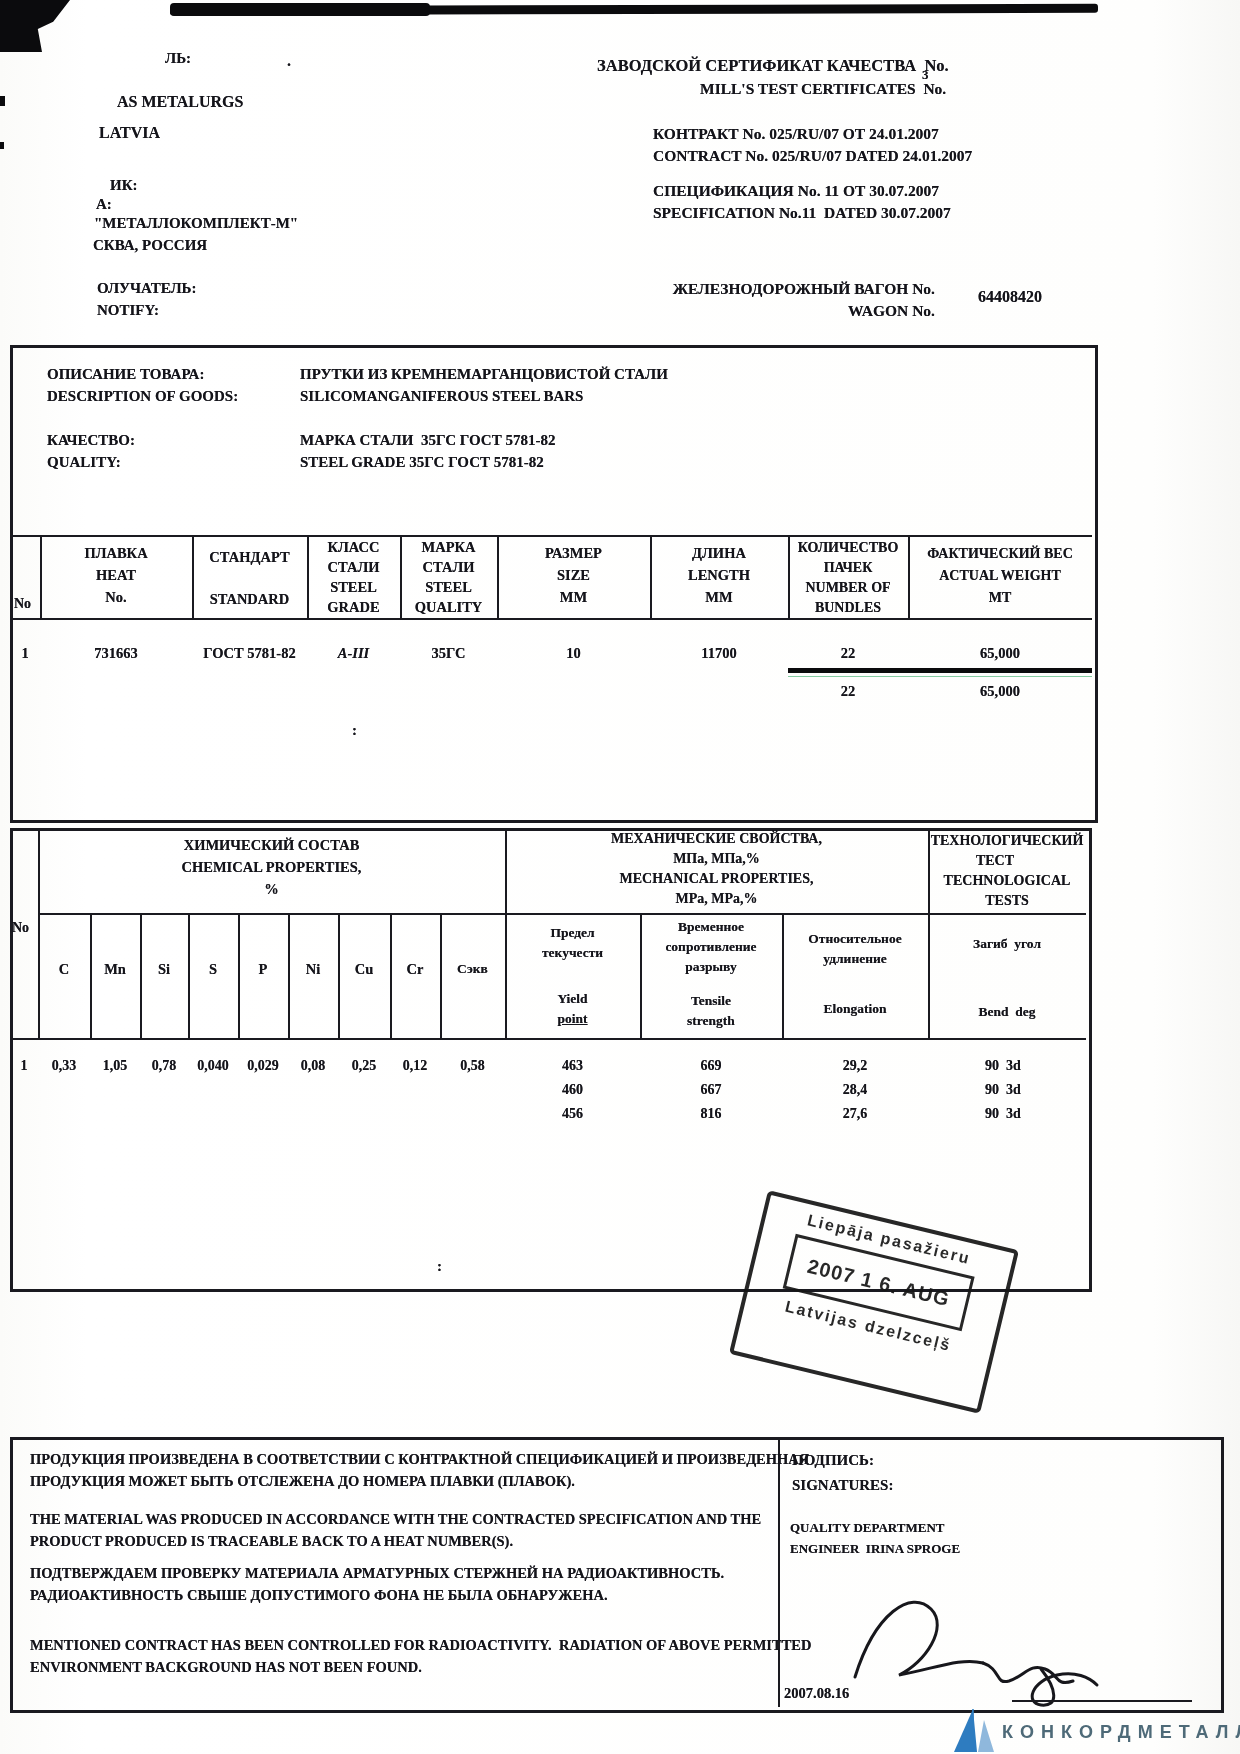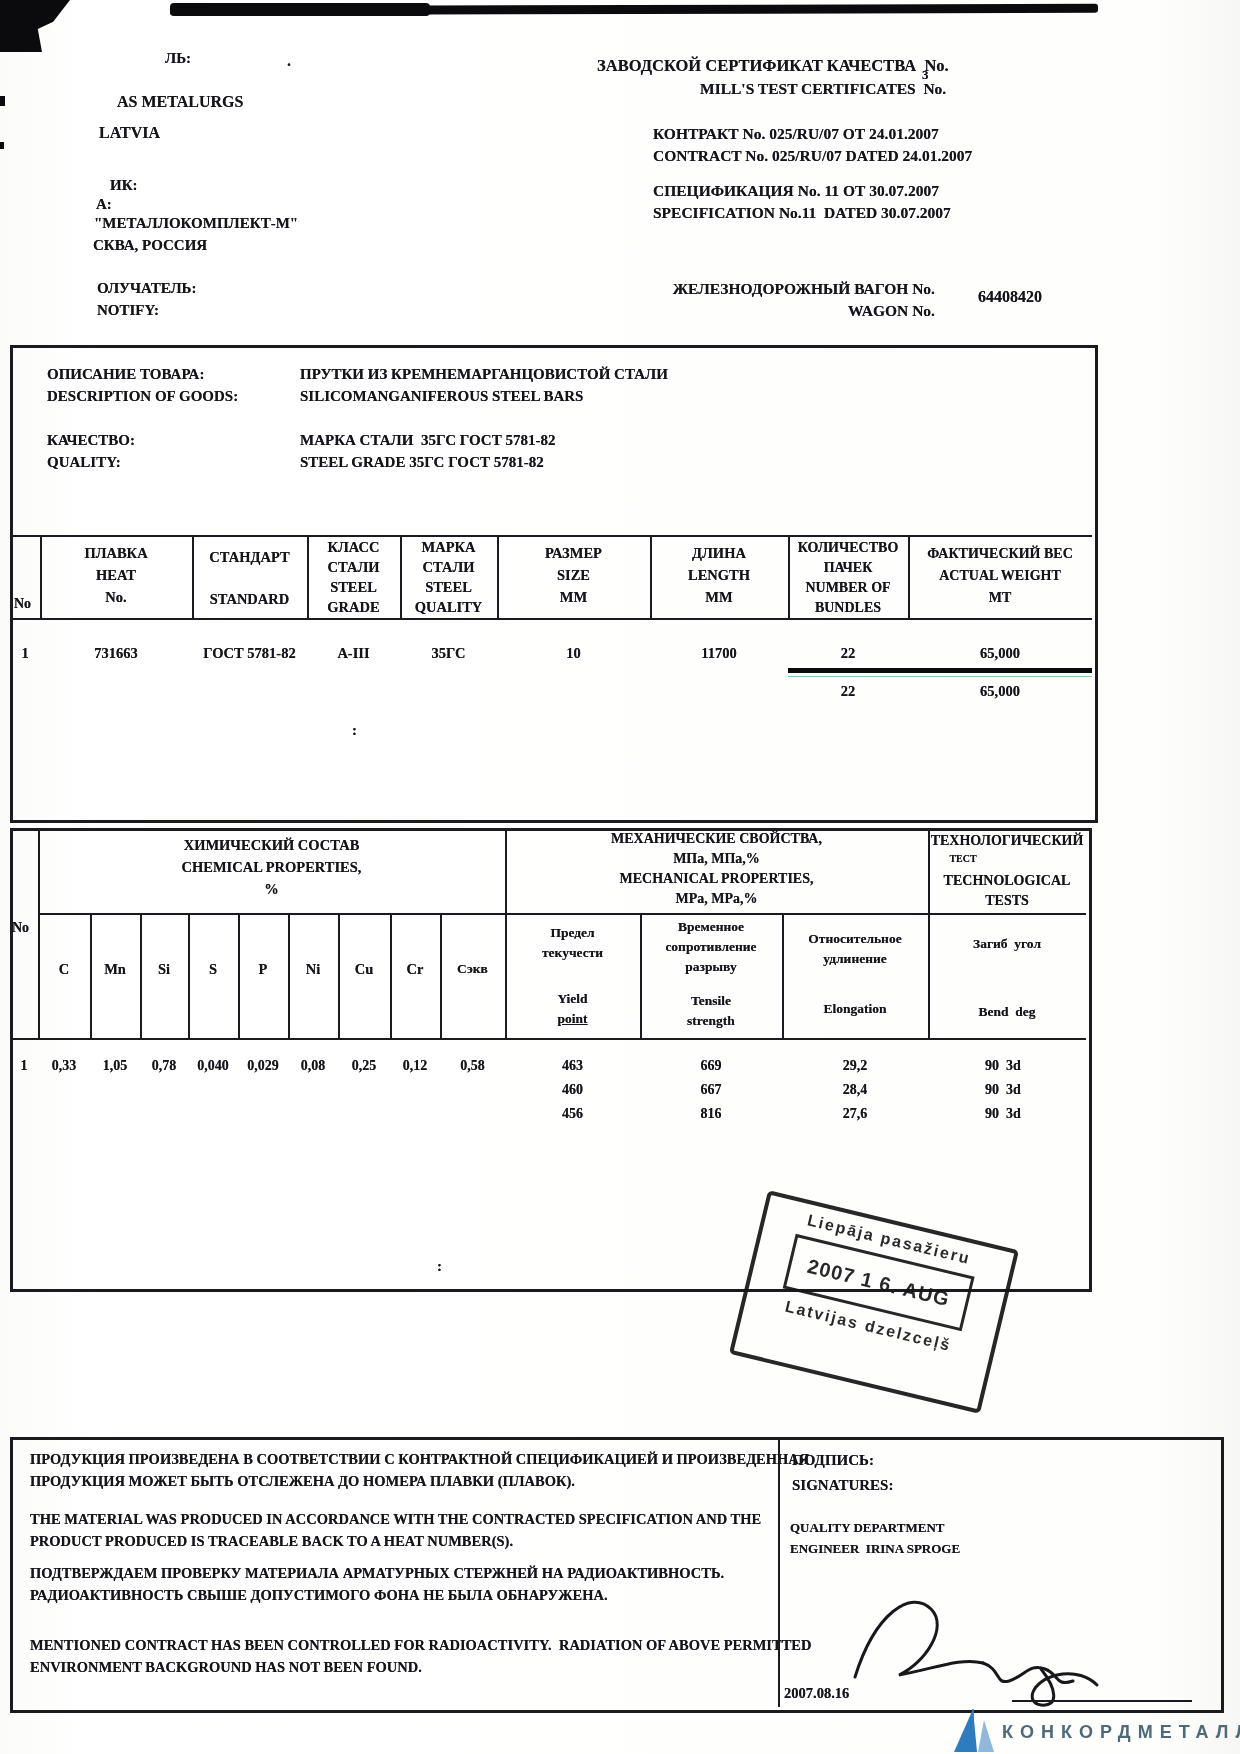--- a/index.html
+++ b/index.html
@@ -104,21 +104,21 @@
   <div class="t c" style="left:788px;top:560px;width:120px;font-size:14px;">ПАЧЕК</div>
   <div class="t c" style="left:788px;top:580px;width:120px;font-size:14px;">NUMBER OF</div>
   <div class="t c" style="left:788px;top:600px;width:120px;font-size:14px;">BUNDLES</div>
   <div class="t c" style="left:908px;top:546px;width:184px;font-size:14px;">ФАКТИЧЕСКИЙ ВЕС</div>
   <div class="t c" style="left:908px;top:568px;width:184px;font-size:14px;">ACTUAL WEIGHT</div>
   <div class="t c" style="left:908px;top:590px;width:184px;font-size:14px;">МТ</div>
 
   <div class="t c" style="left:10px;top:646px;width:30px;font-size:14.5px;">1</div>
   <div class="t c" style="left:40px;top:646px;width:152px;font-size:14.5px;font-family:Liberation Serif, serif;">731663</div>
   <div class="t c" style="left:192px;top:646px;width:115px;font-size:14.5px;">ГОСТ 5781-82</div>
-  <div class="t c" style="left:307px;top:646px;width:93px;font-size:14.5px;">А-III</div>
+  <div class="t c" style="left:307px;top:646px;width:93px;font-size:14.5px;font-style:italic;">А-III</div>
   <div class="t c" style="left:400px;top:646px;width:97px;font-size:14.5px;">35ГС</div>
   <div class="t c" style="left:497px;top:646px;width:153px;font-size:14.5px;">10</div>
   <div class="t c" style="left:650px;top:646px;width:138px;font-size:14.5px;">11700</div>
   <div class="t c" style="left:788px;top:646px;width:120px;font-size:14.5px;">22</div>
   <div class="t c" style="left:908px;top:646px;width:184px;font-size:14.5px;">65,000</div>
 
   <div class="artifact" style="left:788px;top:668px;width:304px;height:5px;"></div>
   <div class="hl" style="left:788px;top:676px;width:304px;height:1px;background:#3a6;opacity:.6;"></div>
   <div class="t c" style="left:788px;top:684px;width:120px;font-size:14.5px;">22</div>
   <div class="t c" style="left:908px;top:684px;width:184px;font-size:14.5px;">65,000</div>
@@ -143,21 +143,21 @@
   <div class="vl" style="left:782px;top:913px;height:125px;"></div>
 
   <div class="t c" style="left:38px;top:838px;width:467px;font-size:14.5px;">ХИМИЧЕСКИЙ СОСТАВ</div>
   <div class="t c" style="left:38px;top:860px;width:467px;font-size:14.5px;">CHEMICAL PROPERTIES,</div>
   <div class="t c" style="left:38px;top:882px;width:467px;font-size:14.5px;">%</div>
   <div class="t c" style="left:505px;top:831px;width:423px;font-size:14px;">МЕХАНИЧЕСКИЕ СВОЙСТВА,</div>
   <div class="t c" style="left:505px;top:851px;width:423px;font-size:14px;">МПа, МПа,%</div>
   <div class="t c" style="left:505px;top:871px;width:423px;font-size:14px;">MECHANICAL PROPERTIES,</div>
   <div class="t c" style="left:505px;top:891px;width:423px;font-size:14px;">MPa, MPa,%</div>
   <div class="t c" style="left:928px;top:833px;width:158px;font-size:14px;">ТЕХНОЛОГИЧЕСКИЙ</div>
-  <div class="t c" style="left:884px;top:853px;width:158px;font-size:10px;">ТЕСТ</div>
+  <div class="t c" style="left:916px;top:853px;width:158px;font-size:14px;">ТЕСТ</div>
   <div class="t c" style="left:928px;top:873px;width:158px;font-size:14px;">TECHNOLOGICAL</div>
   <div class="t c" style="left:928px;top:893px;width:158px;font-size:14px;">TESTS</div>
 
   <div class="t" style="left:12px;top:920px;font-size:14px;">No</div>
   <div class="t c" style="left:38px;top:962px;width:52px;font-size:14.5px;">C</div>
   <div class="t c" style="left:90px;top:962px;width:50px;font-size:14.5px;">Mn</div>
   <div class="t c" style="left:140px;top:962px;width:48px;font-size:14.5px;">Si</div>
   <div class="t c" style="left:188px;top:962px;width:50px;font-size:14.5px;">S</div>
   <div class="t c" style="left:238px;top:962px;width:50px;font-size:14.5px;">P</div>
   <div class="t c" style="left:288px;top:962px;width:50px;font-size:14.5px;">Ni</div>

